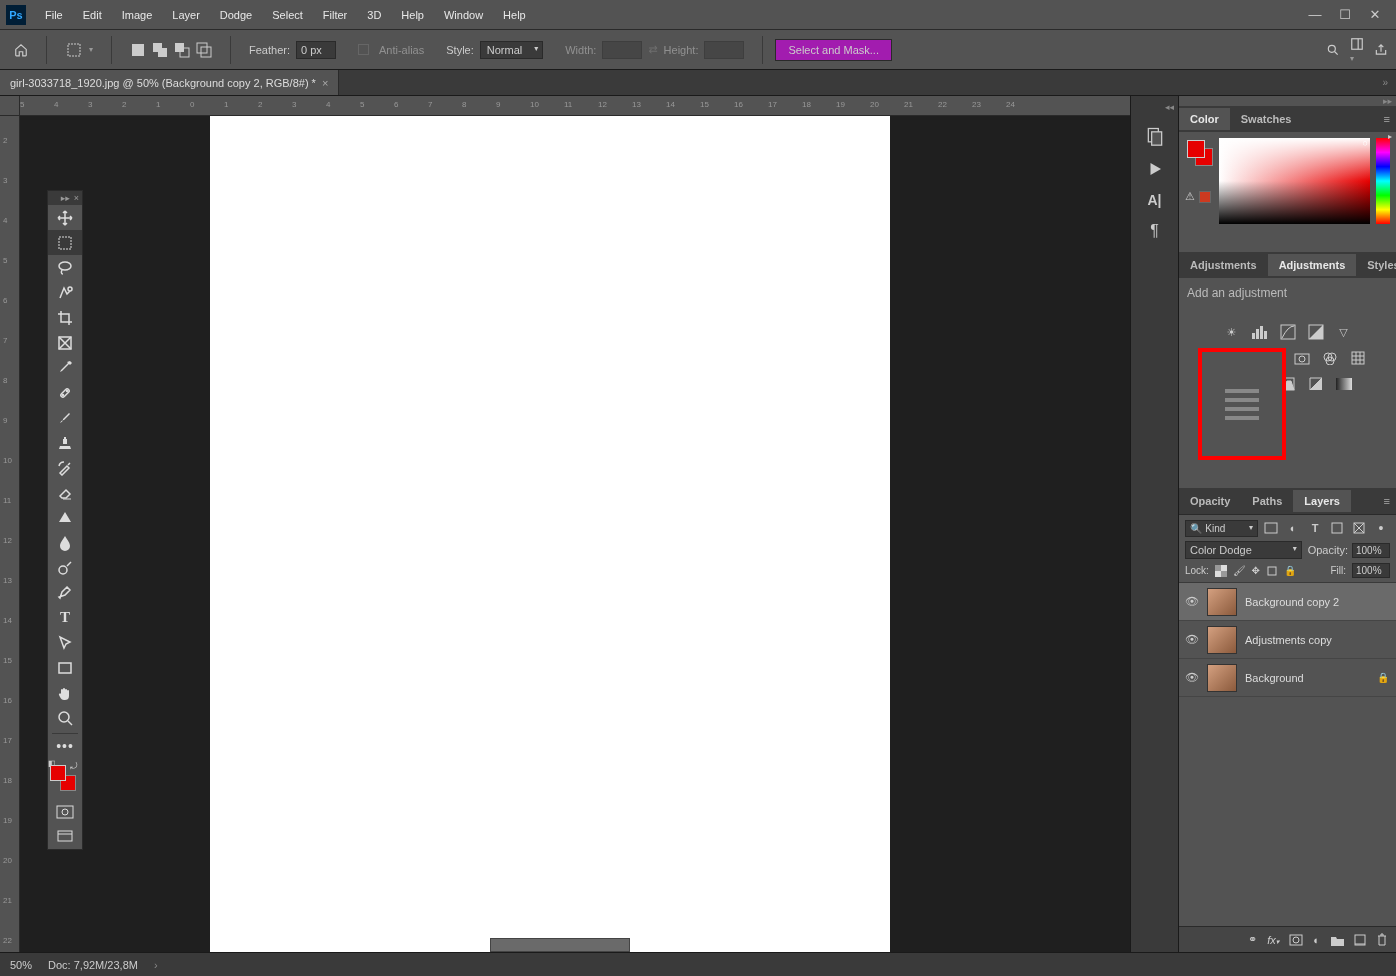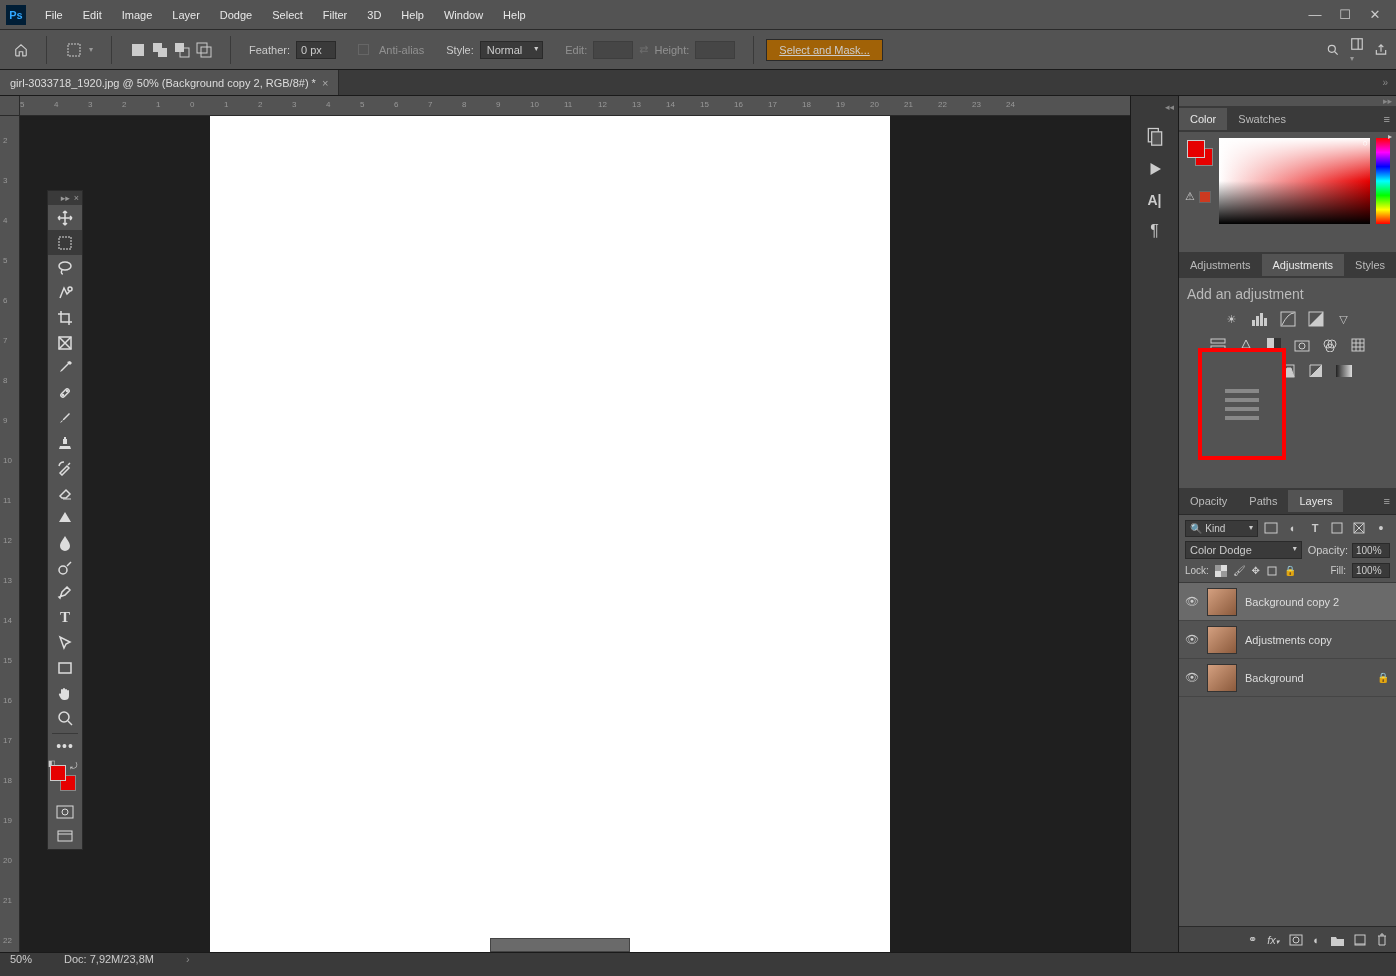--- a/index.html
+++ b/index.html
@@ -10,21 +10,21 @@
 .menu-item { padding:4px 9px; color:#e8e8e8; cursor:default; }
 .win-controls { margin-left:auto; display:flex; gap:0; }
 .win-btn { width:30px; height:24px; display:flex; align-items:center; justify-content:center; color:#ccc; font-size:13px;}
 .optbar { height:40px; background:#535353; display:flex; align-items:center; padding:0 8px; gap:10px; border-bottom:1px solid #1a1a1a;}
 .home-btn { width:26px; height:26px; display:flex; align-items:center; justify-content:center;}
 .opt-group { display:flex; align-items:center; gap:6px; padding:0 6px;}
 .opt-sep { width:1px; height:28px; background:#3a3a3a; margin:0 2px;}
 .opt-label { color:#ccc; font-size:11px; }
 .opt-input { background:#3a3a3a; border:1px solid #2a2a2a; color:#ccc; padding:2px 4px; width:40px; font-size:11px;}
 .opt-select { background:#3a3a3a; border:1px solid #2a2a2a; color:#ccc; padding:2px 20px 2px 6px; font-size:11px; position:relative;}
-.opt-btn { background:#a16207; border:1px solid #2a2a2a; color:#ccc; padding:4px 12px; font-size:11px;text-decoration:underline;}
+.opt-btn { background:#a21caf; border:1px solid #2a2a2a; color:#ccc; padding:4px 12px; font-size:11px;}
 .right-icons { margin-left:auto; display:flex; gap:10px; align-items:center; }
 .tabbar { height:26px; background:#3a3a3a; display:flex; align-items:center; border-bottom:1px solid #1a1a1a;}
 .doc-tab { background:#535353; padding:4px 10px; color:#ddd; font-size:11px; display:flex; align-items:center; gap:6px; height:100%; border-right:1px solid #2a2a2a;}
 .doc-close { color:#aaa; cursor:pointer;}
 .workspace { display:flex; height:calc(100% - 30px - 40px - 26px - 24px); }
 .ruler-corner { width:20px; height:20px; background:#535353; border-right:1px solid #2a2a2a; border-bottom:1px solid #2a2a2a;}
 .ruler-h { height:20px; background:#535353; border-bottom:1px solid #2a2a2a; position:relative; overflow:hidden; flex:1; font-size:8px; color:#aaa;}
 .ruler-v { width:20px; background:#535353; border-right:1px solid #2a2a2a; position:relative; font-size:8px; color:#aaa;}
 .canvas-area { flex:1; background:#1f1f1f; position:relative; display:flex; flex-direction:column;}
 .canvas-row { display:flex; flex:1; overflow:hidden;}
@@ -37,32 +37,32 @@
 .tool-sep { height:1px; background:#3a3a3a; margin:3px 4px;}
 .fgbg { position:relative; width:34px; height:38px; margin:4px 0 2px 0;}
 .fg-sw { position:absolute; left:2px; top:6px; width:16px; height:16px; background:#e60000; border:1px solid #ccc; z-index:2;}
 .bg-sw { position:absolute; left:12px; top:16px; width:16px; height:16px; background:#e60000; border:1px solid #888;}
 .swap-sw { position:absolute; right:2px; top:2px; width:10px; height:10px; font-size:9px; color:#ccc;}
 .def-sw { position:absolute; left:0px; top:0px; width:8px; height:8px; font-size:8px; color:#ccc;}
 .right-dock { width:48px; background:#3a3a3a; border-left:1px solid #1a1a1a; display:flex; flex-direction:column; align-items:center; padding-top:6px; gap:14px;}
 .right-dock-top { height:10px; width:100%; display:flex; justify-content:flex-end; padding-right:4px;}
 .panels { width:218px; background:#535353; border-left:1px solid #1a1a1a; display:flex; flex-direction:column;}
 .panel-tabs { height:26px; background:#3a3a3a; display:flex; align-items:center;}
-.panel-tab { padding:5px 11px; color:#bbb; cursor:default;}
+.panel-tab { padding:5px 11px; color:#bbb; cursor:default;font-weight:bold;}
 .panel-tab.active { background:#535353; color:#e8e8e8;}
 .panel-menu { margin-left:auto; padding:0 6px; color:#aaa;}
 .color-panel { height:120px; padding:6px; display:flex; gap:6px; position:relative;}
 .color-swatches { width:28px; position:relative;}
 .color-fg { position:absolute; left:2px; top:2px; width:18px; height:18px; background:#e60000; border:1px solid #ccc; z-index:2;}
 .color-bg { position:absolute; left:10px; top:10px; width:18px; height:18px; background:#e60000; border:1px solid #888;}
 .color-warn { position:absolute; left:0px; top:52px; display:flex; gap:4px; align-items:center;}
 .spectrum { flex:1; height:86px; position:relative; background:linear-gradient(to bottom, rgba(255,255,255,1), rgba(255,255,255,0) 50%, rgba(0,0,0,0) 50%, rgba(0,0,0,1)), linear-gradient(to right, #fff, #e60000);}
 .hue-strip { width:14px; height:86px; background:linear-gradient(to bottom, #f00, #f0f, #00f, #0ff, #0f0, #ff0, #f00);}
 .adjust-panel { padding:8px;}
-.adj-title { color:#bbb; font-size:14px; margin-bottom:8px;}
+.adj-title { color:#bbb; font-size:12px; margin-bottom:23px;}
 .adj-row { display:flex; gap:10px; margin-bottom:8px; justify-content:center;}
 .adj-icon { width:18px; height:18px; display:flex; align-items:center; justify-content:center; color:#ccc; cursor:pointer;}
 .highlight-box { border:4px solid #ff0000; position:absolute; left:1198px; top:348px; width:88px; height:112px; z-index:100; display:flex; align-items:center; justify-content:center; background:#535353;}
 .highlight-lines { display:flex; flex-direction:column; gap:5px;}
 .highlight-lines div { width:34px; height:4px; background:#888;}
 .layers-panel { flex:1; display:flex; flex-direction:column; border-top:1px solid #2a2a2a;}
 .layer-controls { padding:4px 6px; display:flex; flex-direction:column; gap:4px; border-bottom:1px solid #3a3a3a;}
 .layer-row1 { display:flex; align-items:center; gap:4px;}
 .layer-filter { background:#3a3a3a; border:1px solid #2a2a2a; color:#ccc; padding:2px 4px; flex:1; font-size:10px;}
 .layer-row2 { display:flex; align-items:center; gap:6px;}
@@ -73,21 +73,21 @@
 .lock-icons { display:flex; gap:6px;}
 .layer-list { flex:1; overflow:auto;}
 .layer-item { display:flex; align-items:center; height:38px; padding:0 6px; gap:8px; border-bottom:1px solid #454545;}
 .layer-item.selected { background:#6a6a6a;}
 .layer-eye { width:14px; color:#ccc;}
 .layer-thumb { width:30px; height:28px; background:#ddd; border:1px solid #333;}
 .layer-name { font-size:11px; color:#ddd;}
 .layer-name.italic { }
 .layer-lock-icon { margin-left:auto; color:#aaa; font-size:10px;}
 .layer-footer { height:26px; background:#454545; display:flex; align-items:center; justify-content:flex-end; gap:10px; padding:0 8px; border-top:1px solid #2a2a2a;}
-.statusbar { height:24px; background:#3a3a3a; display:flex; align-items:flex-start; padding:0 10px; gap:32px; font-size:11px; color:#ccc; border-top:1px solid #1a1a1a;}
+.statusbar { height:24px; background:#3a3a3a; display:flex; align-items:center; padding:0 10px; gap:16px; font-size:11px; color:#ccc; border-top:1px solid #1a1a1a;}
 .chk { width:11px; height:11px; border:1px solid #7a7a7a; display:inline-block; margin-right:4px; vertical-align:middle;}
 .ruler-tick { position:absolute; color:#999; font-size:8px;}
 svg { display:block; }
 .ficon { width:14px; height:14px; }
 .sb-thumb { position:absolute; height:14px; background:#6a6a6a; border:1px solid #444;}
 </style>
 </head>
 <body>
 
 <div class="menubar">
@@ -158,21 +158,21 @@
   </div>
   <div class="opt-group" style="opacity:0.5">
     <span class="chk"></span>
     <span class="opt-label">Anti-alias</span>
   </div>
   <div class="opt-group">
     <span class="opt-label">Style:</span>
     <div class="opt-select"><span>Normal</span> <span style="position:absolute;right:4px;font-size:8px">▾</span></div>
   </div>
   <div class="opt-group" style="opacity:0.5">
-    <span class="opt-label">Edit:</span>
+    <span class="opt-label">Width:</span>
     <input class="opt-input" style="">
     <span style="color:#888">⇄</span>
     <span class="opt-label">Height:</span>
     <input class="opt-input" style="">
   </div>
   <div class="opt-sep"></div>
   <button class="opt-btn">Select and Mask...</button>
   <div class="right-icons">
     <span>
         <svg class="ficon" viewBox="0 0 24 24" fill="none" stroke="#ccc" stroke-width="2">

